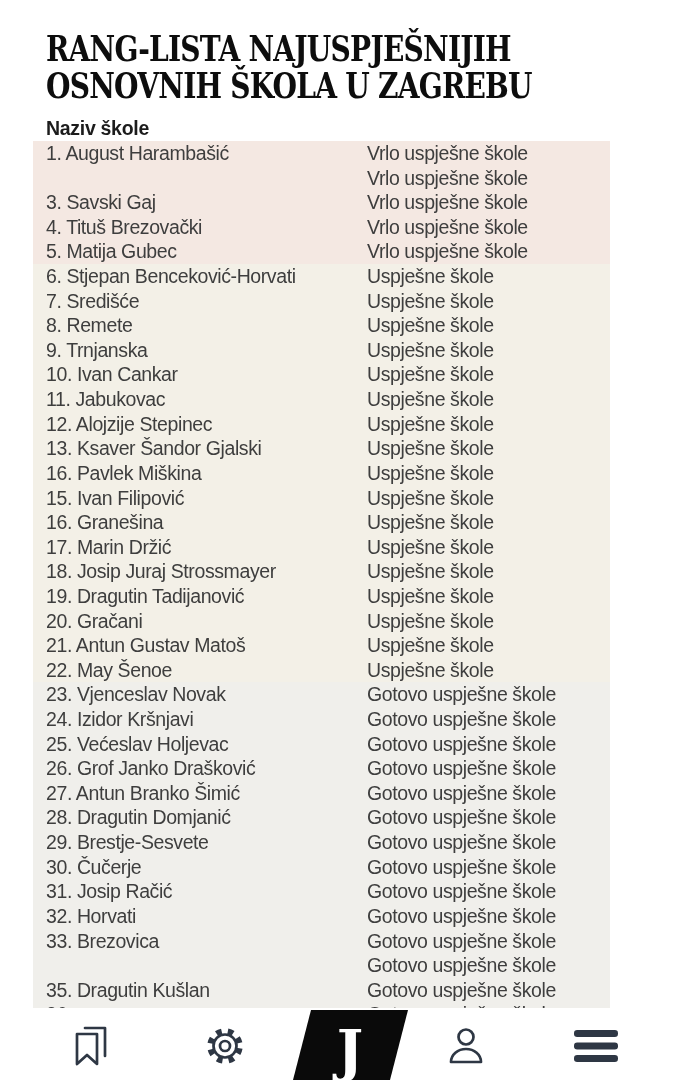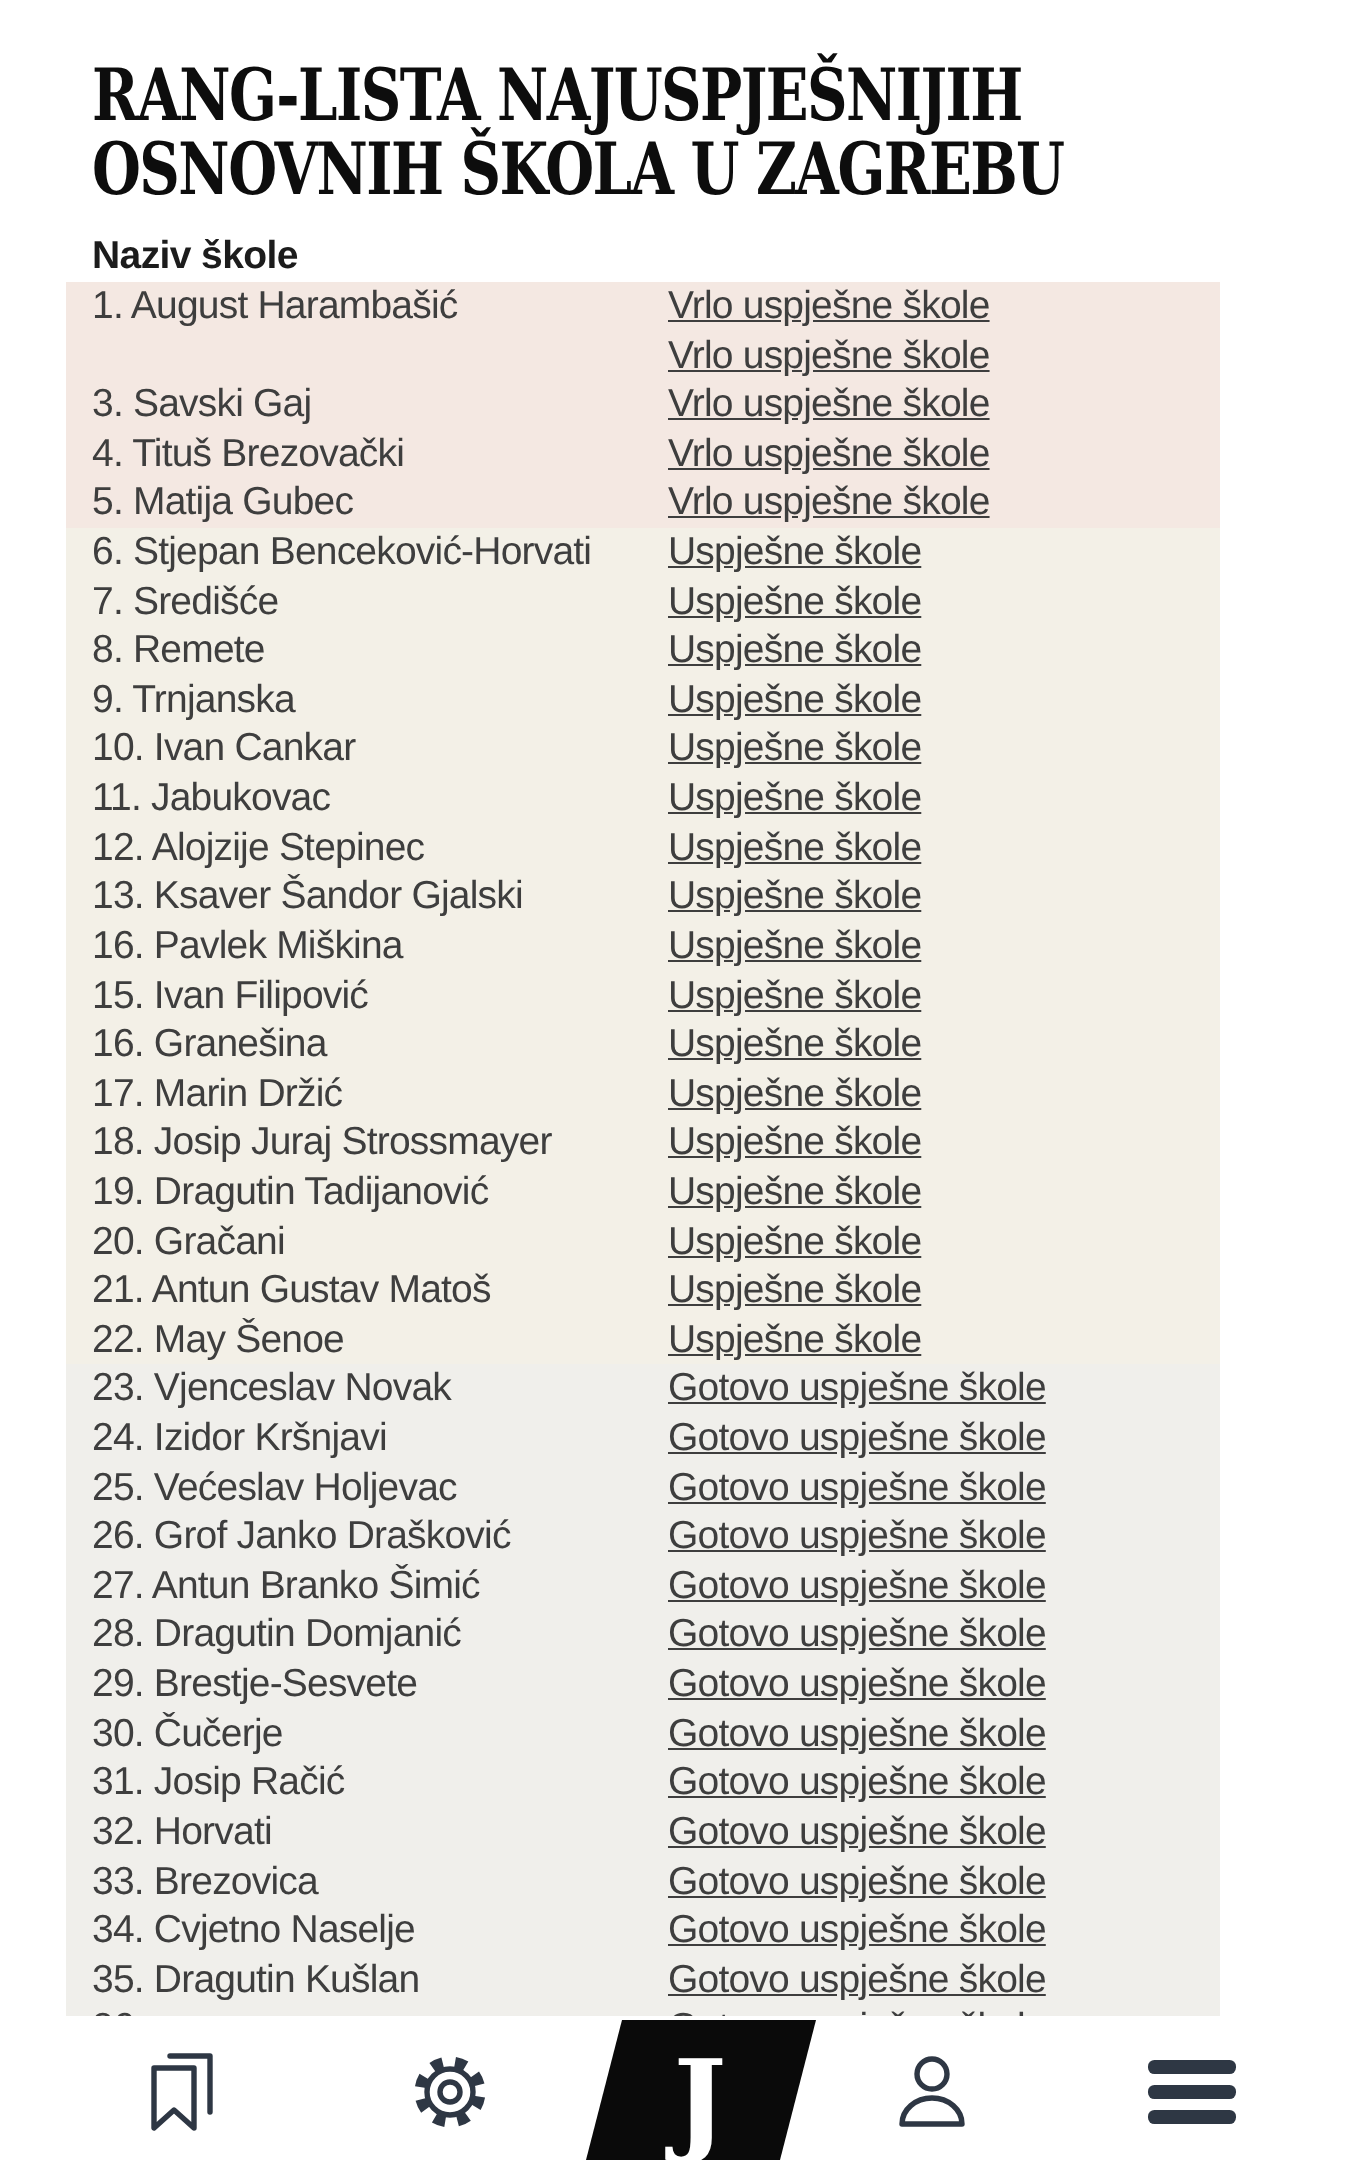--- a/index.html
+++ b/index.html
@@ -25,21 +25,21 @@
   
   .table{position:absolute;left:33px;top:141px;width:577px;height:867px;
          overflow:hidden;}
   .row{position:relative;height:24.62px;}
   .band-vrlo{background:var(--band_vrlo,#f4e8e2);}
   .band-uspjesne{background:var(--band_uspjesne,#f3f0e7);}
   .band-gotovo{background:var(--band_gotovo,#f0efeb);}
   .cell{position:absolute;top:0;line-height:24.62px;font-size:19.5px;
         color:var(--row_text,#3e3e3e);letter-spacing:-0.4px;white-space:nowrap;}
   .name-cell{left:13px;}
-  .cat-cell{left:301px;text-decoration:underline;}
+  .cat-cell{left:334px;}
 
   
   .navbar{position:absolute;left:0;top:1008px;width:676px;height:72px;
           background:var(--page_bg,#fff);overflow:visible;}
   .nav-btn{position:absolute;top:38px;transform:translate(-50%,-50%);
            width:56px;height:56px;display:flex;align-items:center;
            justify-content:center;background:none;border:none;padding:0;
            cursor:pointer;}
   .nav-btn svg{display:block;}
   .icon-stroke{stroke:var(--icon,#2e3744);fill:none;stroke-width:2.7;
@@ -190,21 +190,20 @@
       </div>
       <div class="row band-gotovo">
         <span class="cell name-cell">32. Horvati</span>
         <span class="cell cat-cell">Gotovo uspješne škole</span>
       </div>
       <div class="row band-gotovo">
         <span class="cell name-cell">33. Brezovica</span>
         <span class="cell cat-cell">Gotovo uspješne škole</span>
       </div>
       <div class="row band-gotovo">
-        <span class="cell name-cell">34. Cvjetno Naselje</span>
         <span class="cell cat-cell">Gotovo uspješne škole</span>
       </div>
       <div class="row band-gotovo">
         <span class="cell name-cell">35. Dragutin Kušlan</span>
         <span class="cell cat-cell">Gotovo uspješne škole</span>
       </div>
       <div class="row band-gotovo">
         <span class="cell name-cell">36.</span>
         <span class="cell cat-cell">Gotovo uspješne škole</span>
       </div>

